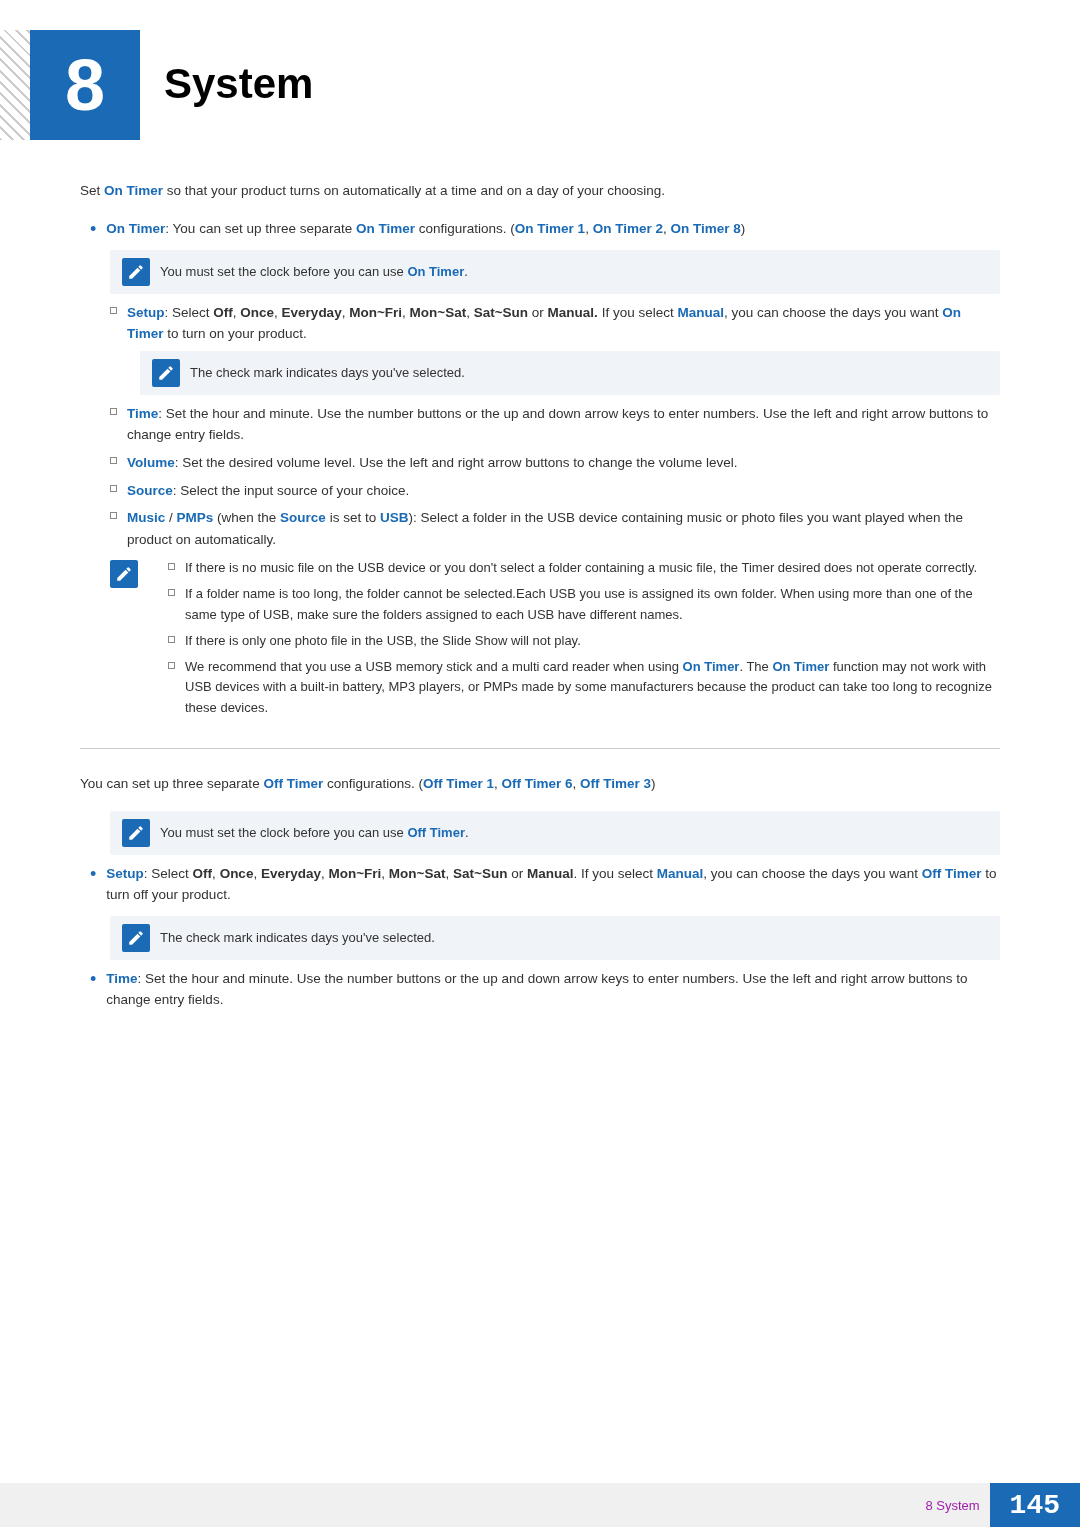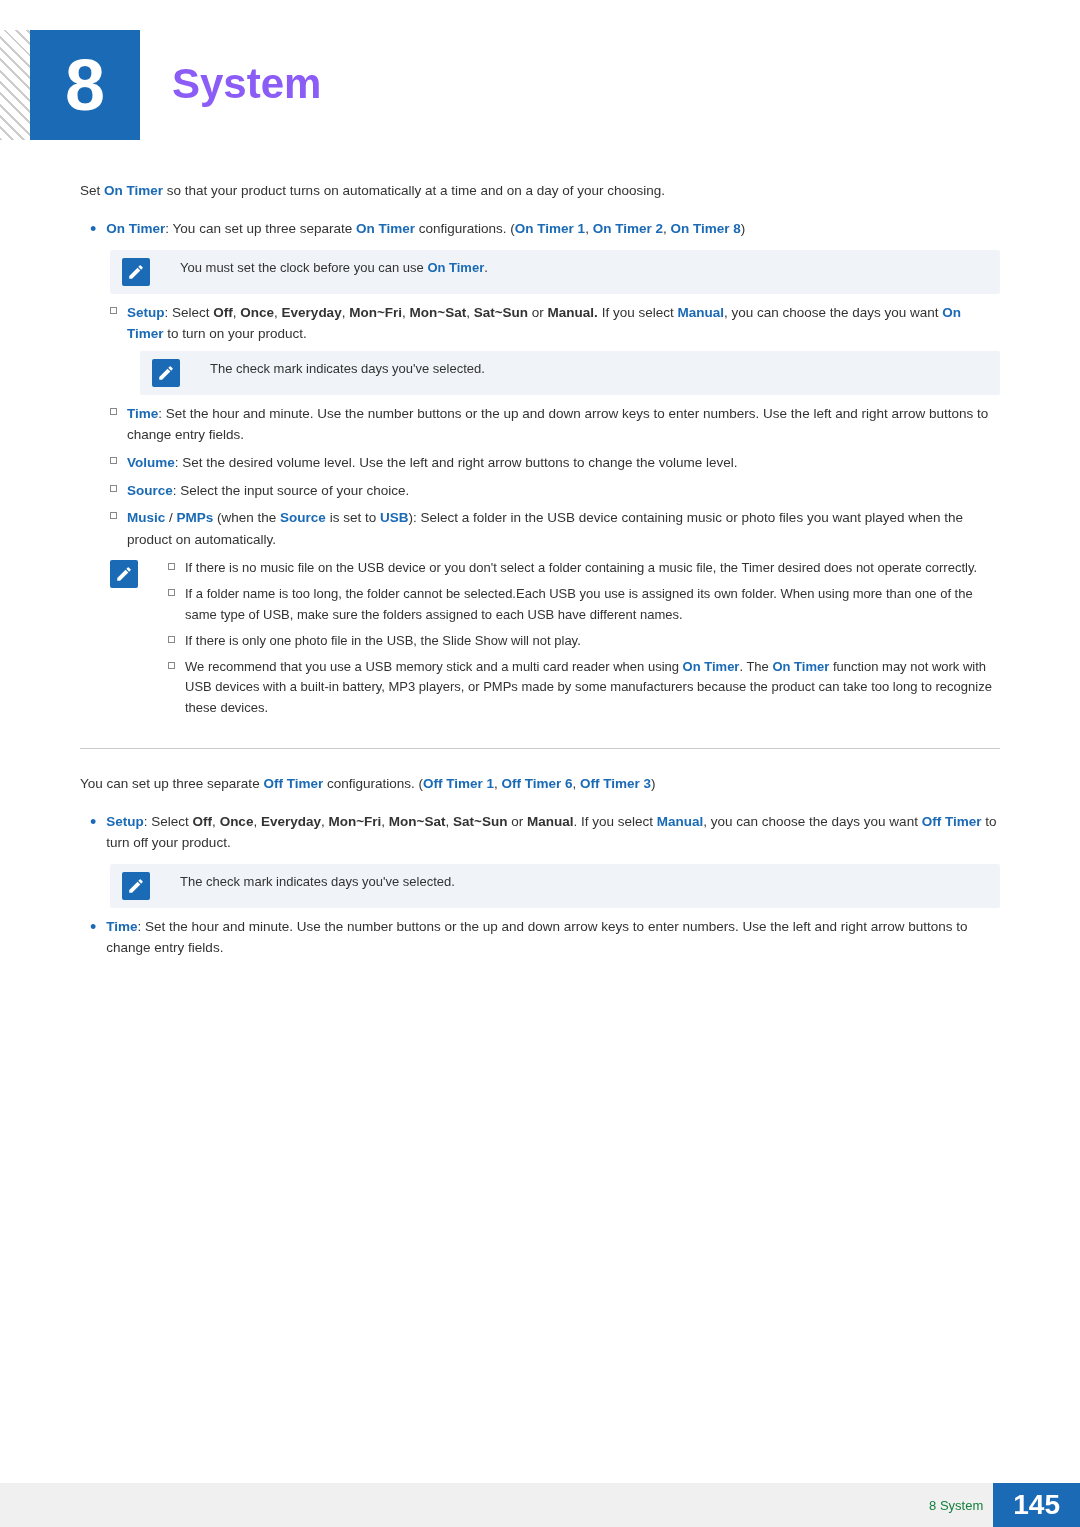--- a/index.html
+++ b/index.html
@@ -46,22 +46,22 @@
         #ccc,
         #ccc 2px,
         transparent 2px,
         transparent 8px
       );
     }
 
     .chapter-title {
       font-size: 42px;
       font-weight: bold;
-      color: #8b5cf6;
-      padding-left: 32px;
+      color: #000000;
+      padding-left: 24px;
       padding-top: 30px;
     }
 
     
     .content {
       padding: 20px 80px 80px 80px;
     }
 
     
     .section-heading {
@@ -105,27 +105,26 @@
       line-height: 1.6;
       color: #333;
     }
 
     .bold-blue { color: #1a6ab5; font-weight: bold; }
     .bold { font-weight: bold; }
 
     
     .note-box {
       display: flex;
-      align-items: flex-start;
+      align-items: center;
       background: #f0f4f8;
       border: none;
       padding: 8px 12px;
       margin: 0 0 8px 30px;
       border-radius: 2px;
-      gap: 20px;
     }
 
     .note-icon {
       width: 28px;
       height: 28px;
       background: #1a6ab5;
       display: flex;
       align-items: center;
       justify-content: center;
       margin-right: 10px;
@@ -207,33 +206,34 @@
     }
 
     .footer-content {
       display: flex;
       align-items: center;
       height: 100%;
     }
 
     .footer-section-label {
       font-size: 13px;
-      color: #15803d;
+      color: #a21caf;
       padding: 0 10px;
     }
 
     .footer-page-num-box {
       background: #1a6ab5;
       color: white;
       height: 44px;
       display: flex;
       align-items: center;
       padding: 0 20px;
       font-size: 28px;
       font-weight: bold;
+      font-family: Liberation Mono, monospace;
     }
 
     .divider {
       border: none;
       border-top: 1px solid #ccc;
       margin: 24px 0;
     }
   </style>
 </head>
 <body>
@@ -354,35 +354,45 @@
     </div>
   </div>
 
   <hr class="divider">
 
 
   <p class="intro-text">
     You can set up three separate <span class="bold-blue">Off Timer</span> configurations. (<span class="bold-blue">Off Timer 1</span>, <span class="bold-blue">Off Timer 6</span>, <span class="bold-blue">Off Timer 3</span>)
   </p>
 
-
-  <div class="bullet-item">
-    <span class="bullet-dot">•</span>
-    <span class="bullet-text">
-      <span class="bold-blue">Setup</span>: Select <span class="bold">Off</span>, <span class="bold">Once</span>, <span class="bold">Everyday</span>, <span class="bold">Mon~Fri</span>, <span class="bold">Mon~Sat</span>, <span class="bold">Sat~Sun</span> or <span class="bold">Manual</span>. If you select <span class="bold-blue">Manual</span>, you can choose the days you want <span class="bold-blue">Off Timer</span> to turn off your product.
-    </span>
-  </div>
-
   <div class="note-box">
     <div class="note-icon">
       <svg viewBox="0 0 24 24" xmlns="http://www.w3.org/2000/svg">
         <path d="M3 17.25V21h3.75L17.81 9.94l-3.75-3.75L3 17.25zM20.71 7.04a1 1 0 0 0 0-1.41l-2.34-2.34a1 1 0 0 0-1.41 0l-1.83 1.83 3.75 3.75 1.83-1.83z"></path>
       </svg>
     </div>
     <span class="note-text">
+      You must set the clock before you can use <span class="bold-blue">Off Timer</span>.
+    </span>
+  </div>
+
+  <div class="bullet-item">
+    <span class="bullet-dot">•</span>
+    <span class="bullet-text">
+      <span class="bold-blue">Setup</span>: Select <span class="bold">Off</span>, <span class="bold">Once</span>, <span class="bold">Everyday</span>, <span class="bold">Mon~Fri</span>, <span class="bold">Mon~Sat</span>, <span class="bold">Sat~Sun</span> or <span class="bold">Manual</span>. If you select <span class="bold-blue">Manual</span>, you can choose the days you want <span class="bold-blue">Off Timer</span> to turn off your product.
+    </span>
+  </div>
+
+  <div class="note-box">
+    <div class="note-icon">
+      <svg viewBox="0 0 24 24" xmlns="http://www.w3.org/2000/svg">
+        <path d="M3 17.25V21h3.75L17.81 9.94l-3.75-3.75L3 17.25zM20.71 7.04a1 1 0 0 0 0-1.41l-2.34-2.34a1 1 0 0 0-1.41 0l-1.83 1.83 3.75 3.75 1.83-1.83z"></path>
+      </svg>
+    </div>
+    <span class="note-text">
       The check mark indicates days you've selected.
     </span>
   </div>
 
   <div class="bullet-item">
     <span class="bullet-dot">•</span>
     <span class="bullet-text">
       <span class="bold-blue">Time</span>: Set the hour and minute. Use the number buttons or the up and down arrow keys to enter numbers. Use the left and right arrow buttons to change entry fields.
     </span>
   </div>

